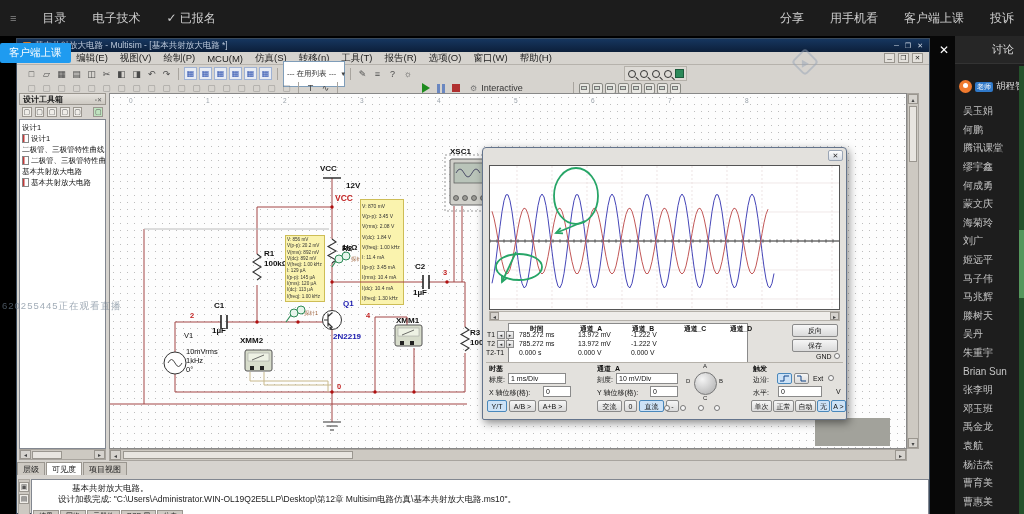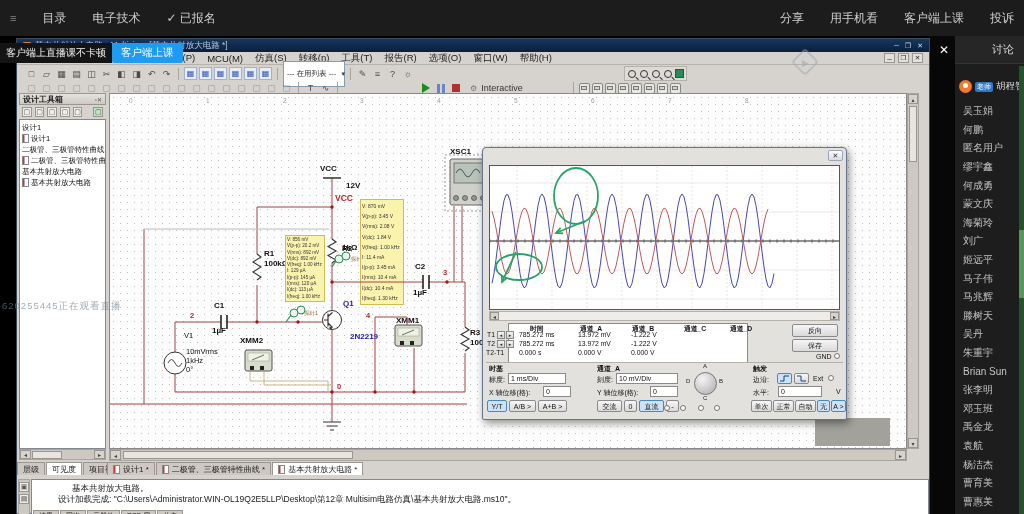--- a/index.html
+++ b/index.html
@@ -311,21 +311,21 @@
         <div class="cl cl-k" style="left: 340px; top: 241px;">1kΩ</div>
         <div class="cl cl-k" style="left: 262px; top: 247px;">R1</div>
         <div class="cl cl-k" style="left: 262px; top: 257px;">100kΩ</div>
         <div class="cl cl-k" style="left: 212px; top: 299px;">C1</div>
         <div class="cl cl-k" style="left: 210px; top: 324px;">1µF</div>
         <div class="cl cl-k" style="left: 413px; top: 260px;">C2</div>
         <div class="cl cl-k" style="left: 411px; top: 286px;">1µF</div>
         <div class="cl cl-k" style="left: 468px; top: 326px;">R3</div>
         <div class="cl cl-k" style="left: 468px; top: 336px;">100</div>
         <div class="cl cl-b" style="left: 341px; top: 297px;">Q1</div>
-        <div class="cl cl-b" style="left: 348px; top: 330px;">2N2219</div>
+        <div class="cl cl-b" style="left: 331px; top: 330px;">2N2219</div>
         <div class="cl cl-p" style="left: 182px; top: 329px;">V1</div>
         <div class="cl cl-p" style="left: 184px; top: 345px;">10mVrms</div>
         <div class="cl cl-p" style="left: 184px; top: 354px;">1kHz</div>
         <div class="cl cl-p" style="left: 184px; top: 363px;">0°</div>
         <div class="cl cl-k" style="left: 238px; top: 334px;">XMM2</div>
         <div class="cl cl-k" style="left: 394px; top: 314px;">XMM1</div>
         <div class="cl cl-k" style="left: 448px; top: 145px;">XSC1</div>
         <div class="cl cl-r" style="left: 188px; top: 309px;">2</div>
         <div class="cl cl-r" style="left: 441px; top: 266px;">3</div>
         <div class="cl cl-r" style="left: 364px; top: 309px;">4</div>
@@ -439,34 +439,20 @@
       <div class="sarrow" style="left:0;top:0;width:10px;height:10px">▴</div>
       <div class="sarrow" style="left:0;bottom:0;width:10px;height:10px">▾</div>
       <div class="thumb" style="left:1px;top:12px;width:8px;height:56px"></div>
     </div>
   <div class="scroll" style="left:92px;top:410px;width:798px;height:12px">
       <div class="sarrow" style="left:0;width:11px">◂</div>
       <div class="sarrow" style="right:0;width:11px">▸</div>
       <div class="thumb" style="left:13px;top:1px;width:230px;height:8px"></div>
     </div>
 
-  <div class="tabrow" id="sheet-tabs" style="left:90px;top:423px">
-      <div class="ptab">
-        <div class="doc-ic"></div>
-        <span>设计1 *</span>
-      </div>
-      <div class="ptab">
-        <div class="doc-ic"></div>
-        <span>二极管、三极管特性曲线 *</span>
-      </div>
-      <div class="ptab active">
-        <div class="doc-ic"></div>
-        <span>基本共射放大电路 *</span>
-      </div>
-    </div>
 
   <div style="position:absolute;left:1px;top:440px;width:12px;height:36px;background:#cdc9c2;border:1px solid #a8a49e">
     <div class="tool-ic" style="margin:2px auto">▣</div>
     <div class="tool-ic" style="margin:2px auto">▤</div>
   </div>
   <div id="logpanel">
     <div style="padding-left:14px">基本共射放大电路。</div>
     <div>设计加载完成: "C:\Users\Administrator.WIN-OL19Q2E5LLP\Desktop\第12章 Multisim电路仿真\基本共射放大电路.ms10"。</div>
   </div>
   <div class="tabrow" id="ss-tabs" style="left:16px;top:471px">
@@ -594,42 +580,41 @@
 <svg id="ink" width="1024" height="514" style="left:0;top:0;z-index:30;pointer-events:none">
     <ellipse cx="576" cy="196" rx="22" ry="28" stroke="#27a567" stroke-width="1.8" fill="none"></ellipse>
     <path d="M585,221 L556,233" stroke="#27a567" stroke-width="1.8" fill="none"></path>
     <path d="M560.7,227.8 L556,233 L563.0,233.4" stroke="#27a567" stroke-width="1.8" fill="none"></path>
     <ellipse cx="519" cy="267" rx="23" ry="13" stroke="#27a567" stroke-width="1.8" fill="none"></ellipse>
     <path d="M516,252 L502,282" stroke="#27a567" stroke-width="1.8" fill="none"></path>
     <path d="M501.9,275.0 L502,282 L507.4,277.6" stroke="#27a567" stroke-width="1.8" fill="none"></path>
   </svg>
 
 <div id="toast">
-  <div id="toast-text">客户端上直播课不卡顿</div>
   <div id="toast-btn">客户端上课</div>
 </div>
 
 <div id="viewermark">620255445正在观看直播</div>
 
 <div id="blackstrip"></div>
 <div id="overlay-close">✕</div>
 
 <div id="sidebar">
   <div id="sidebar-header">
       <span>讨论</span>
     </div>
   <div id="teacher-row">
     <div id="teacher-avatar"></div>
     <div id="teacher-badge">老师</div>
     <div id="teacher-name">胡程智</div>
   </div>
   <div id="members">
       <div class="member">吴玉娟</div>
       <div class="member">何鹏</div>
-      <div class="member">匿名用户</div>
+      <div class="member">腾讯课堂</div>
       <div class="member">缪宇鑫</div>
       <div class="member">何成勇</div>
       <div class="member">蒙文庆</div>
       <div class="member">海菊玲</div>
       <div class="member">刘广</div>
       <div class="member">姬远平</div>
       <div class="member">马子伟</div>
       <div class="member">马兆辉</div>
       <div class="member">滕树天</div>
       <div class="member">吴丹</div>

